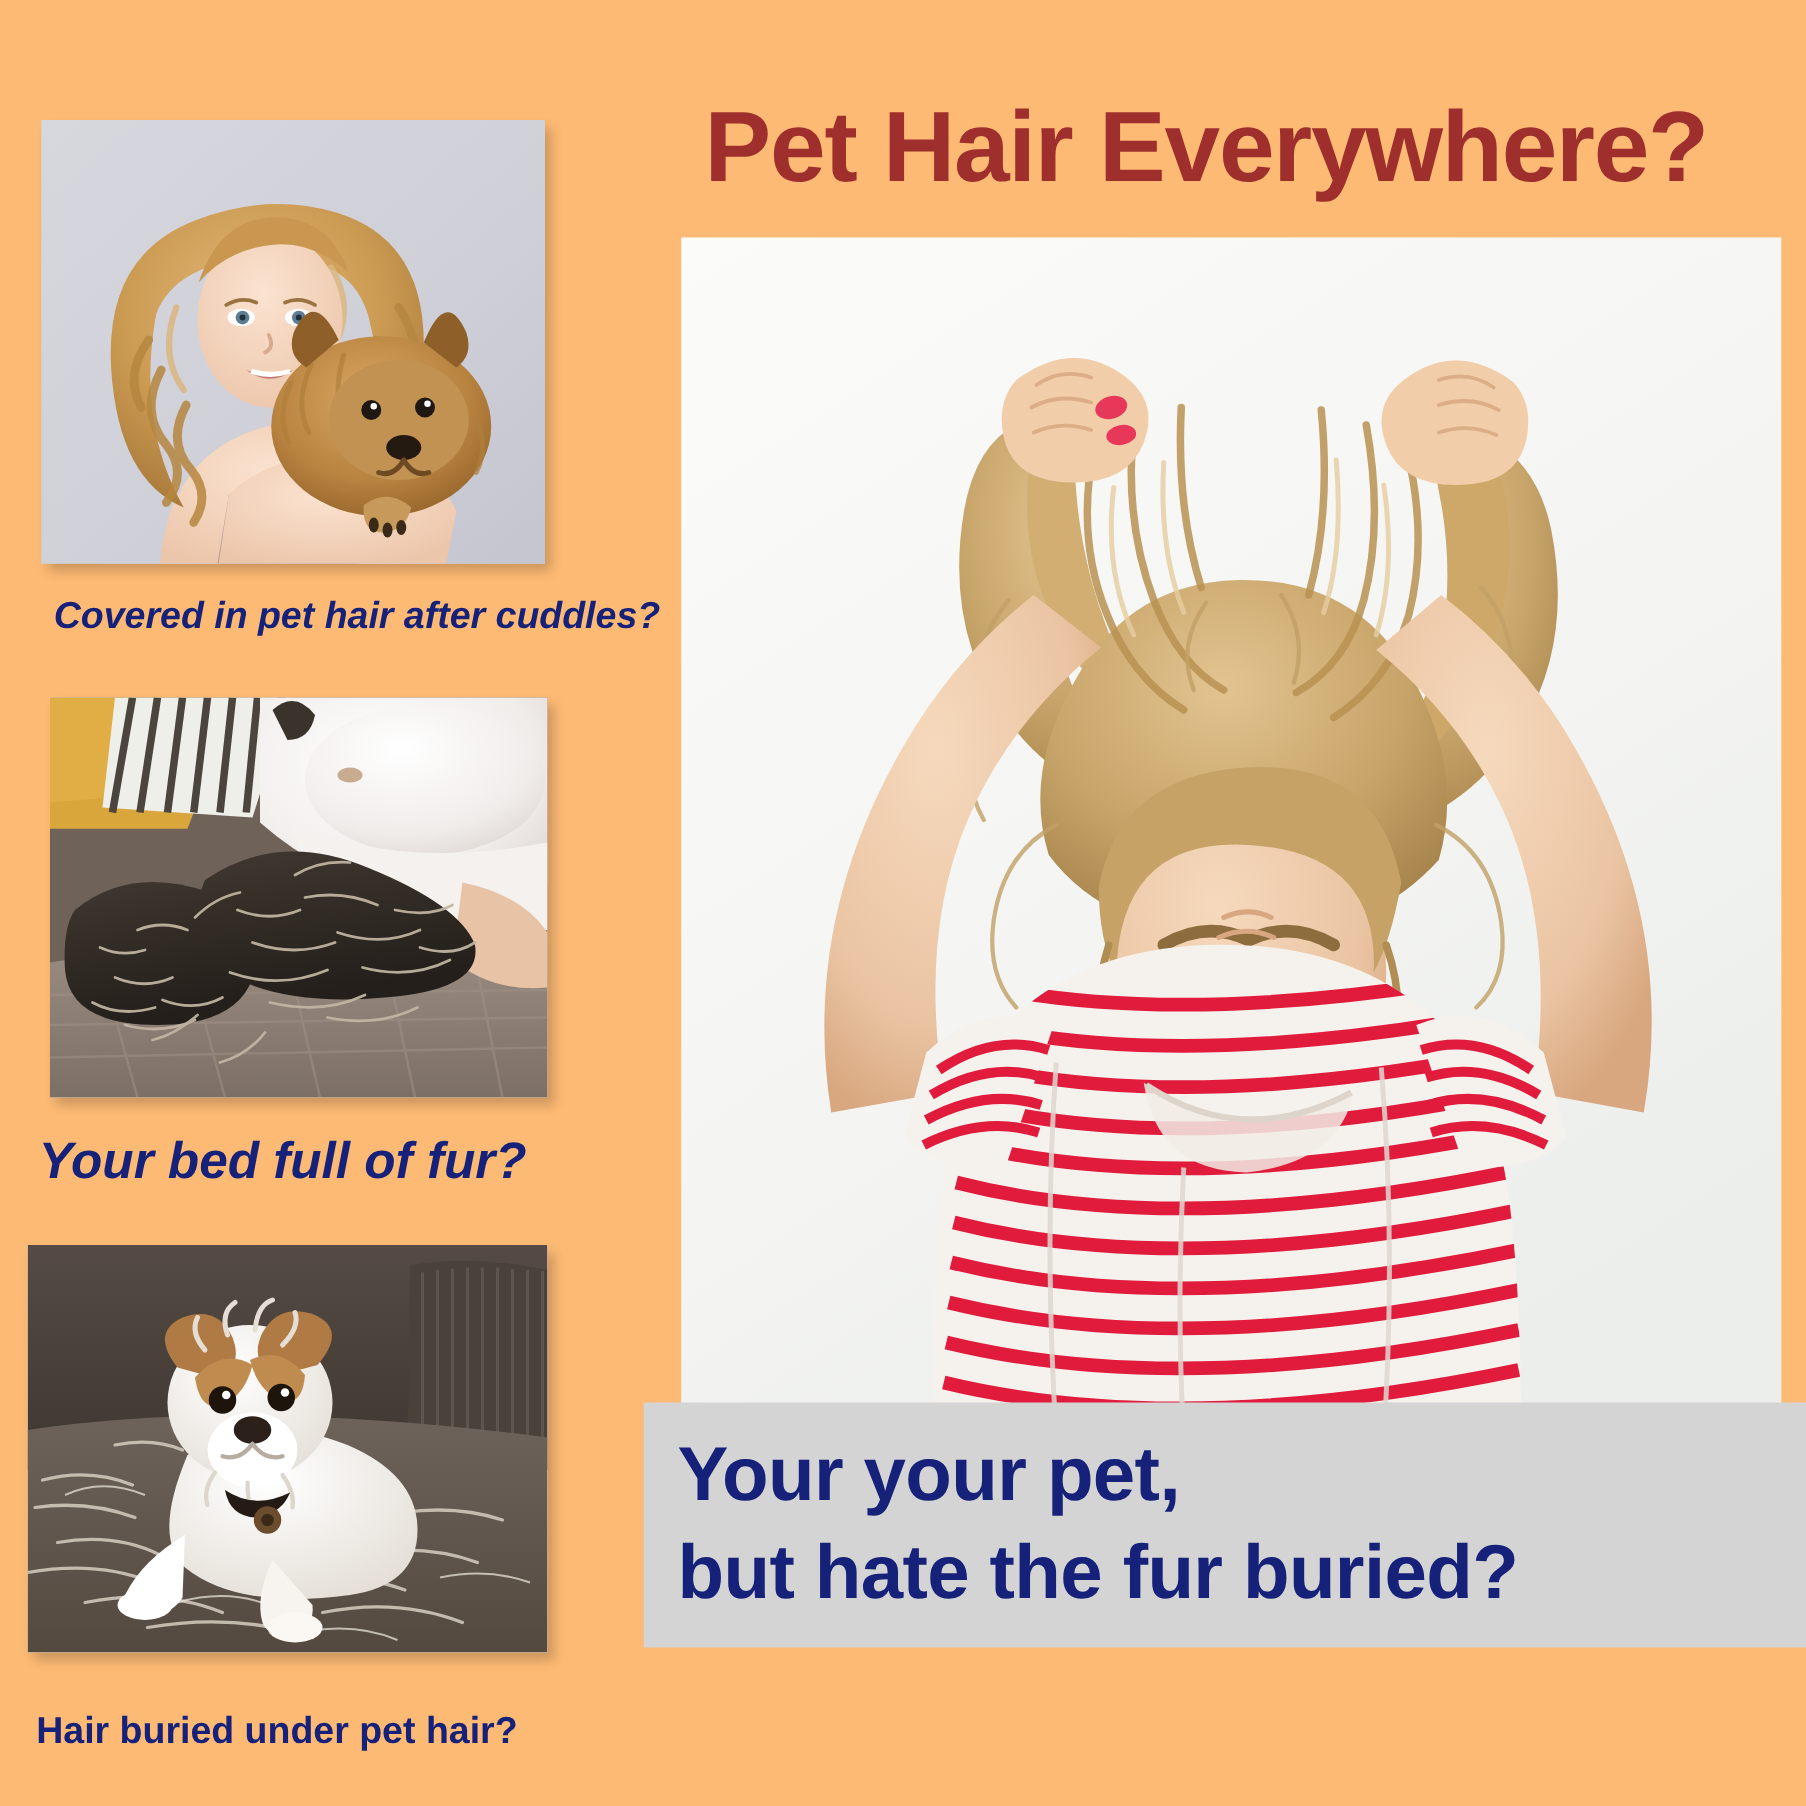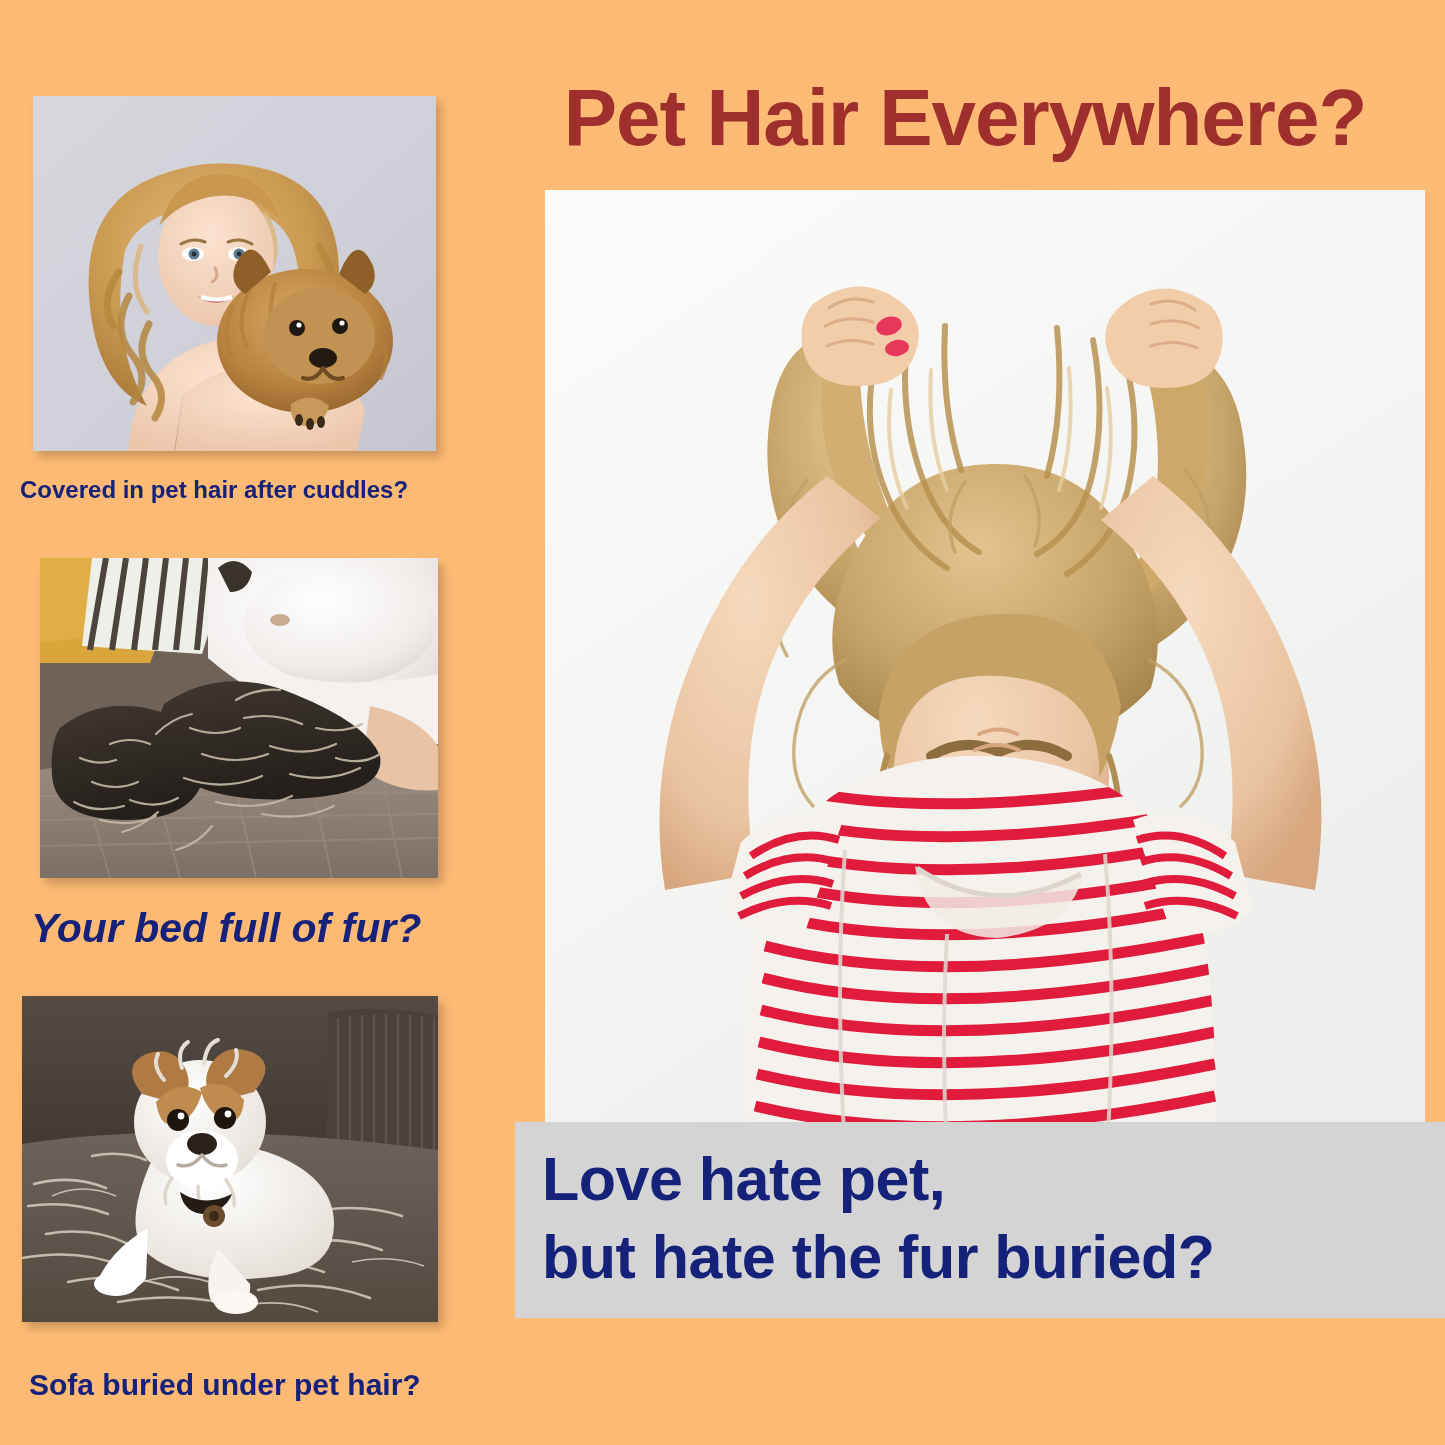--- a/index.html
+++ b/index.html
@@ -47,21 +47,21 @@
   #thumb-3 { left: 22px;  top: 996px;  width: 416px; height: 326px; }
 
   .caption {
     position: absolute;
     font-family: "Liberation Sans", sans-serif;
     font-weight: bold;
     color: #16217a;
     white-space: nowrap;
     line-height: 1;
   }
-  #caption-1 { left: 20px; top: 478px;  font-size: 24px; }
+  #caption-1 { left: 43px; top: 478px;  font-size: 30px; font-style: italic; }
   #caption-2 { left: 31px; top: 908px;  font-size: 41px; font-style: italic; }
   #caption-3 { left: 29px; top: 1370px; font-size: 30px; }
 
   
   #hero {
     position: absolute;
     left: 545px;
     top: 190px;
     width: 880px;
     height: 960px;
@@ -365,21 +365,21 @@
         <path d="M150 182 q-10 14 -6 26"></path>
           <path d="M176 190 q0 16 4 26"></path>
         <path d="M204 184 q10 14 8 26"></path>
       </g>
 
       <path d="M158 196 q24 16 52 2 q-6 16 -26 20 q-22 0 -26 -22z" fill="#241b14"></path>
       <circle cx="192" cy="220" r="11" fill="#6b4d2d"></circle>
       <circle cx="192" cy="220" r="5" fill="#3c2a18"></circle>
     </svg>
   </div>
-  <div id="caption-3" class="caption">Sofa buried under pet hair?</div>
+  <div id="caption-3" class="caption">Hair buried under pet hair?</div>
 
   <div id="hero">
     <svg viewBox="0 0 880 960" preserveAspectRatio="xMidYMid slice">
       <defs>
         <linearGradient id="hbg" x1="0" y1="0" x2="0.6" y2="1">
           <stop offset="0%" stop-color="#fbfbfa"></stop>
           <stop offset="60%" stop-color="#f4f5f3"></stop>
           <stop offset="100%" stop-color="#eceeec"></stop>
         </linearGradient>
         <radialGradient id="hskin" cx="40%" cy="30%" r="75%">
@@ -538,17 +538,17 @@
           <path d="M680 666 q-44 -30 -88 -16"></path>
           <path d="M686 686 q-46 -28 -90 -14"></path>
           <path d="M690 706 q-48 -26 -92 -12"></path>
           <path d="M692 726 q-48 -24 -92 -10"></path>
         </g>
       </g>
     </svg>
   </div>
 
   <div id="banner">
-    <div class="banner-line">Love hate pet,</div>
+    <div class="banner-line">Your your pet,</div>
     <div class="banner-line">but hate the fur buried?</div>
   </div>
 
 </div>
 
 </body></html>

